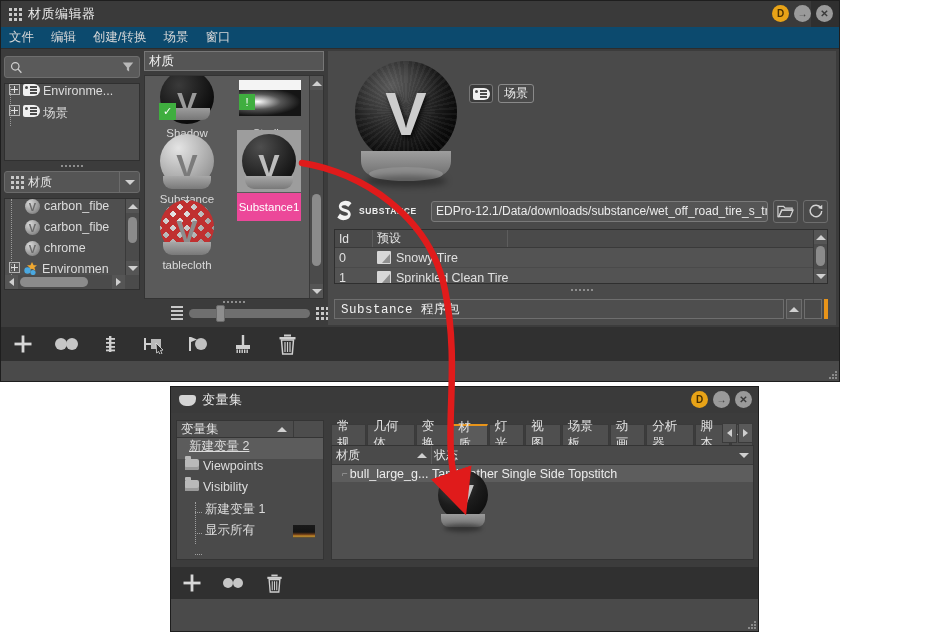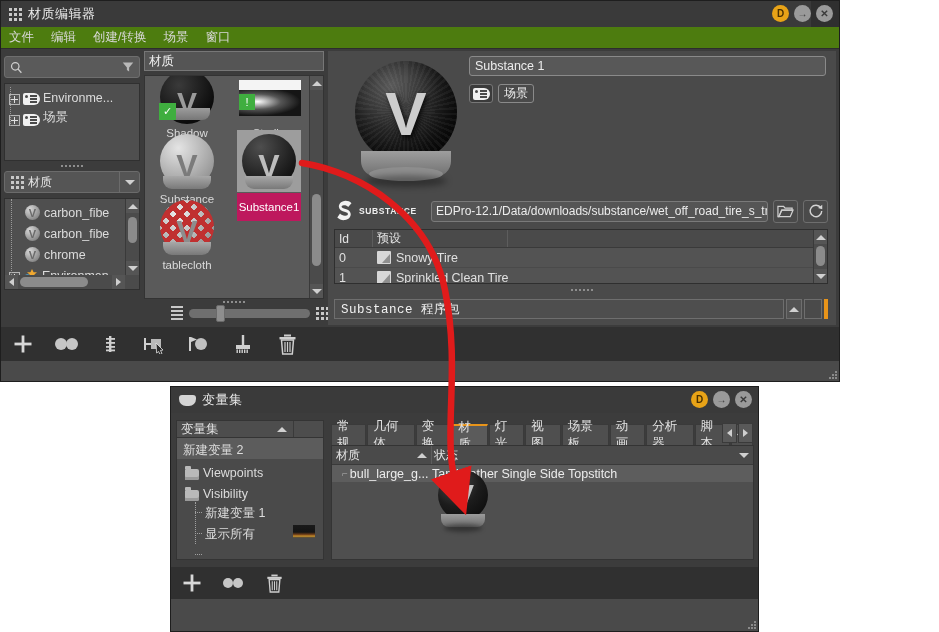--- a/index.html
+++ b/index.html
@@ -17,21 +17,21 @@
           align-items:center; justify-content:center; font-size:10px;
           color:#3a3a3a; font-weight:bold; }
   .circ.d { background:#e8a317; color:#4a3000; }
   .circ.g { background:#9a9a9a; color:#3a3a3a; }
 
   
   .dots9 { display:grid; grid-template-columns:repeat(3,3px); gap:2px; }
   .dots9 i { width:3px; height:3px; background:#c8c8c8; display:block; }
 
   
-  .menubar { height:22px; background:#4d7c0f; display:flex; align-items:center;
+  .menubar { height:22px; background:#0c4a6e; display:flex; align-items:center;
              padding-left:8px; gap:17px; border-bottom:1px solid #2d2d2d; }
   .menubar span { color:#d8d8d8; font-size:12.5px; }
 
   .combo { height:22px; background:#555; border:1px solid #6b6b6b; border-radius:3px;
            display:flex; align-items:center; color:#e6e6e6; font-size:12px;
            padding-left:4px; position:relative; }
   .combo .arrowbox { position:absolute; right:0; top:0; bottom:0; width:20px;
            border-left:1px solid #6b6b6b; display:flex; align-items:center; justify-content:center; }
   .caret-d { width:0;height:0;border-left:5px solid transparent;border-right:5px solid transparent;
              border-top:5px solid #d0d0d0; }
@@ -42,21 +42,21 @@
              margin-right:3px; position:relative; flex:0 0 auto; }
   .tagicon::before { content:""; position:absolute; left:2px; top:2px; width:3px; height:3px;
              background:#4a4a4a; border-radius:50%; }
   .tagicon::after { content:""; position:absolute; left:7px; top:2px; width:7px; height:2px;
              background:#4a4a4a; box-shadow:0 3px 0 #4a4a4a, 0 6px 0 #4a4a4a; }
 
   .searchbar { height:22px; background:#5a5a5a; border:1px solid #6e6e6e; border-radius:3px;
                display:flex; align-items:center; justify-content:space-between; padding:0 5px; }
 
   .treebox { background:#4f4f4f; border:1px solid #303030; overflow:hidden; position:relative; }
-  .trow { height:21px; display:flex; align-items:flex-end; font-size:12.5px; color:#dcdcdc;
+  .trow { height:21px; display:flex; align-items:flex-start; font-size:12.5px; color:#dcdcdc;
           padding-left:4px; }
   .trow.sel { background:#5c5c5c; }
 
   .plusbox { width:11px;height:11px;border:1px solid #b5b5b5; background:#585858;
              position:relative; flex:0 0 auto; margin-right:3px; }
   .plusbox::before{content:"";position:absolute;left:1px;top:4px;width:7px;height:1px;background:#e0e0e0;}
   .plusbox::after{content:"";position:absolute;left:4px;top:1px;width:1px;height:7px;background:#e0e0e0;}
 
   .matball { width:15px;height:15px;border-radius:50%;
              background:radial-gradient(circle at 32% 28%, #d8d8d8, #8d8d8d 70%, #6a6a6a);
@@ -72,21 +72,21 @@
   .vsb .btn { height:14px; display:flex; align-items:center; justify-content:center; background:#555; }
   .vsb .thumb { position:absolute; left:2px; right:2px; background:#8b8b8b; border-radius:5px; }
   .hsb { position:absolute; left:0; right:0; bottom:0; height:14px; background:#4b4b4b; }
 
   
   .thumbgrid { position:absolute; inset:0; padding:4px 2px; }
   .thumb-cell { position:absolute; width:72px; text-align:center; }
   .thumb-img { width:64px; height:62px; margin:0 auto; position:relative; }
   .thumb-label { font-size:11.5px; color:#dadada; margin-top:1px; white-space:nowrap; }
   .thumb-cell.sel .thumb-img { background:#9d9d9d; }
-  .thumb-cell.sel .thumb-label { background:#be185d; color:#fff; display:inline-block; padding:8px 2px; }
+  .thumb-cell.sel .thumb-label { background:#ec4899; color:#fff; display:inline-block; padding:8px 2px; }
 
   .sphere { position:absolute; left:50%; transform:translateX(-50%); border-radius:50%; }
   .standbar { position:absolute; left:50%; transform:translateX(-50%); }
 
   
   .bigprev { position:absolute; }
 
   
   .pathfield { background:#555; border:1px solid #7a7a7a; border-radius:3px; color:#ececec;
                font-size:12px; display:flex; align-items:center; padding-left:4px; overflow:hidden;
@@ -400,23 +400,20 @@
           <i></i>
           <i></i>
           <i></i>
           <i></i>
           <i></i>
       </span>
     </div>
 
     <div style="position:absolute;left:327px;top:50px;right:3px;height:274px;background:#4a4a4a;">
 
-      <div style="position:absolute;left:141px;top:5px;right:10px;height:20px;background:#585858;
-                  border:1px solid #8a8a8a;border-radius:3px;color:#ececec;font-size:12.5px;
-                  display:flex;align-items:center;padding-left:5px;">Substance 1</div>
 
       <div style="position:absolute;left:141px;top:33px;width:24px;height:19px;background:#3b3b3b;
                   border:1px solid #777;border-radius:3px;display:flex;align-items:center;justify-content:center;">
         <span class="tagicon" style="margin:0;"></span>
       </div>
       <div style="position:absolute;left:170px;top:33px;height:19px;background:#4a4a4a;
                   border:1px solid #8a8a8a;border-radius:3px;color:#ededed;font-size:12px;
                   display:flex;align-items:center;padding:0 5px;">场景</div>
 
       <div class="bigprev" style="left:13px;top:4px;width:130px;height:140px;">
@@ -605,21 +602,21 @@
     <div style="position:absolute;left:5px;top:33px;width:148px;height:140px;">
       <div style="height:18px;background:#4d4d4d;border:1px solid #343434;display:flex;align-items:center;">
         <span style="flex:1;color:#e2e2e2;font-size:12.5px;padding-left:4px;">变量集</span>
         <span style="width:22px;display:flex;justify-content:center;">
           <i class="caret-u"></i>
           </span>
         <span style="width:30px;border-left:1px solid #3a3a3a;height:100%;"></span>
       </div>
       <div style="position:absolute;left:0;right:0;top:18px;bottom:0;background:#4a4a4a;border:1px solid #343434;border-top:none;overflow:hidden;">
 
-        <div class="trow sel" style="padding-left:6px;">
+        <div class="trow sel" style="padding-left:12px;text-decoration:underline;">
           <span>新建变量 2</span>
         </div>
         <div class="trow" style="padding-left:8px;">
           <span class="folderic"></span>
           <span>Viewpoints</span>
         </div>
         <div class="trow" style="padding-left:8px;">
           <span class="folderic"></span>
           <span>Visibility</span>
         </div>

